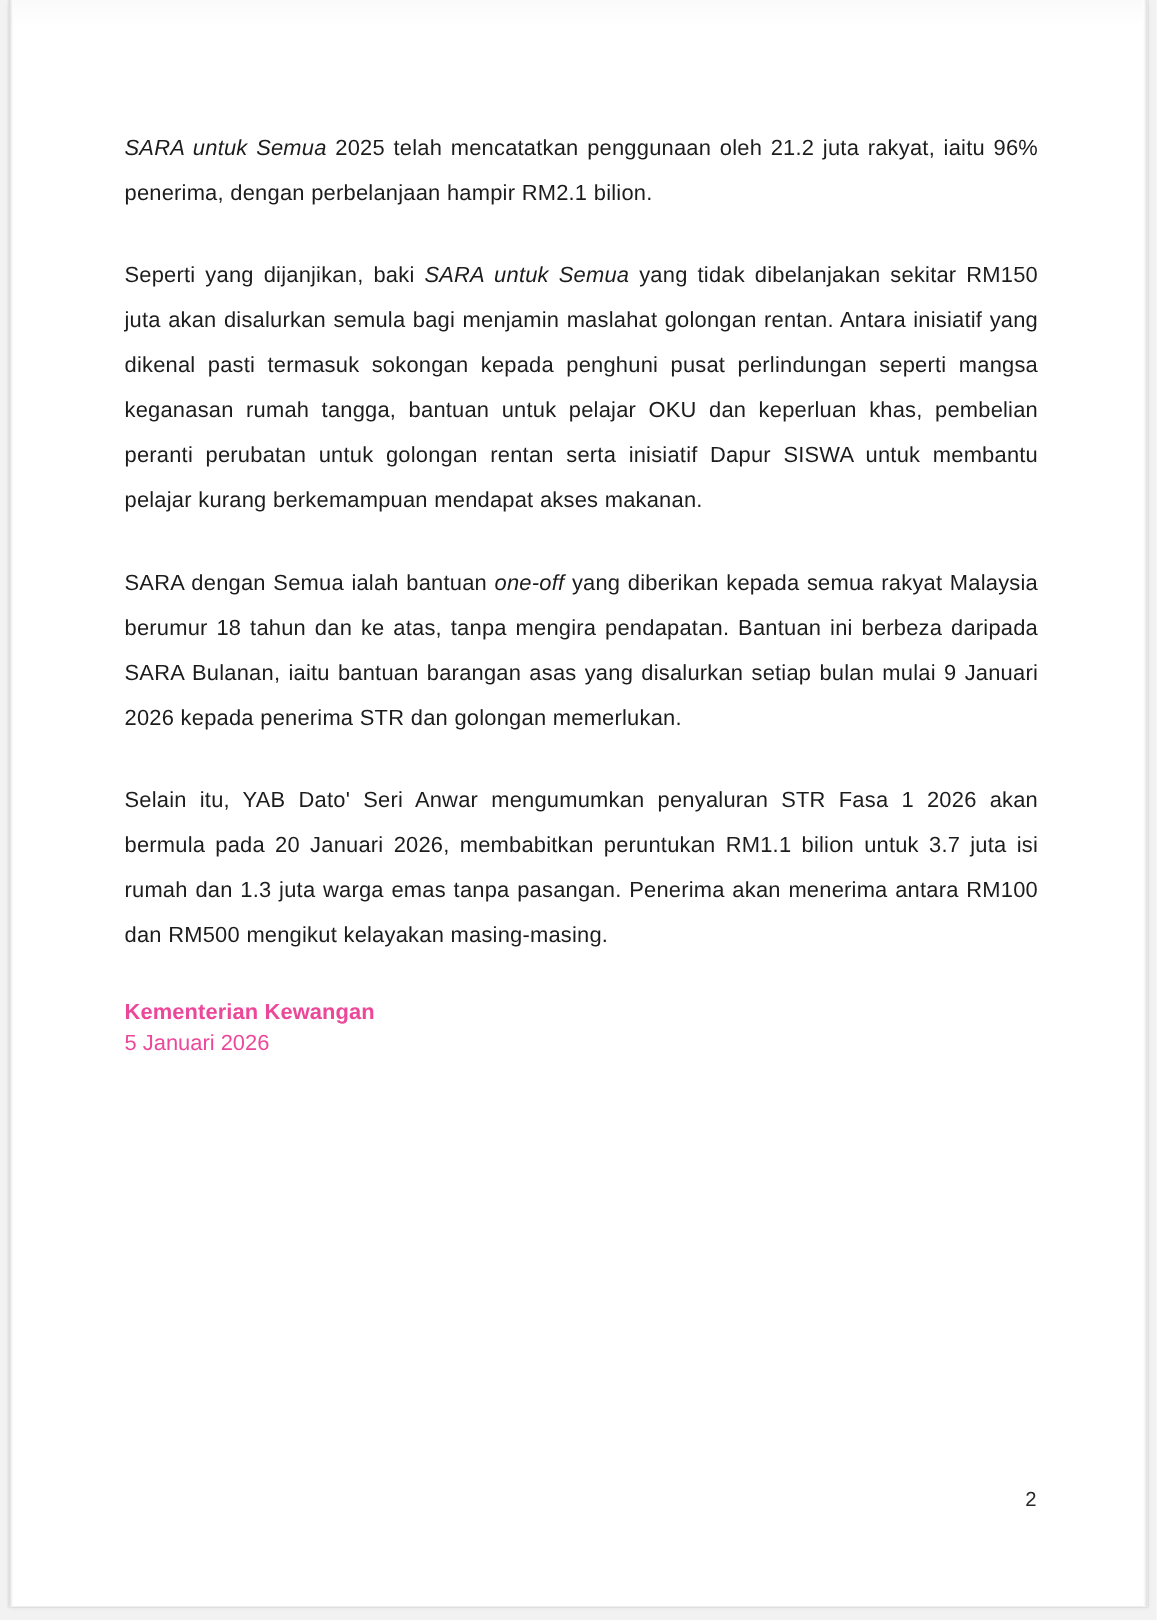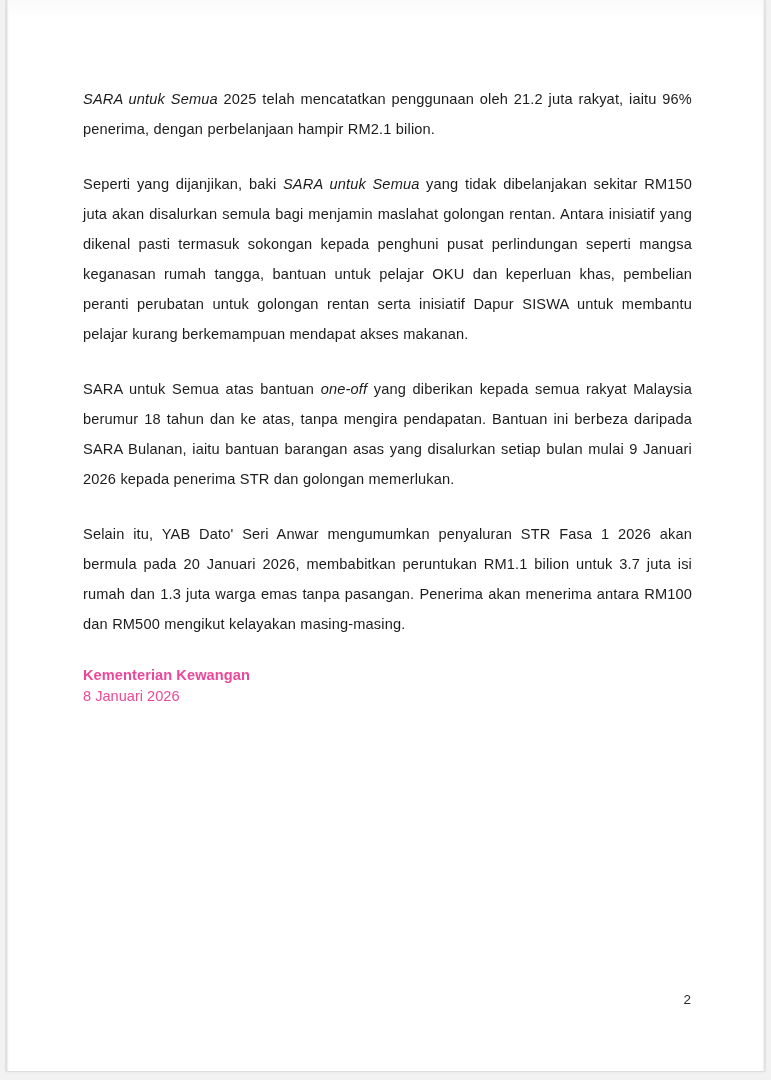--- a/index.html
+++ b/index.html
@@ -129,30 +129,30 @@
 
       <p class="para">
         <em>SARA untuk Semua</em><span> 2025 telah mencatatkan penggunaan oleh 21.2 juta rakyat, iaitu 96% penerima, dengan perbelanjaan hampir RM2.1 bilion.</span>
       </p>
 
       <p class="para">
         <span>Seperti yang dijanjikan, baki </span><em>SARA untuk Semua</em><span> yang tidak dibelanjakan sekitar RM150 juta akan disalurkan semula bagi menjamin maslahat golongan rentan. Antara inisiatif yang dikenal pasti termasuk sokongan kepada penghuni pusat perlindungan seperti mangsa keganasan rumah tangga, bantuan untuk pelajar OKU dan keperluan khas, pembelian peranti perubatan untuk golongan rentan serta inisiatif Dapur SISWA untuk membantu pelajar kurang berkemampuan mendapat akses makanan.</span>
       </p>
 
       <p class="para">
-        <span>SARA untuk Semua atas bantuan </span><em>one-off</em><span> yang diberikan kepada semua rakyat Malaysia berumur 18 tahun dan ke atas, tanpa mengira pendapatan. Bantuan ini berbeza daripada SARA Bulanan, iaitu bantuan barangan asas yang disalurkan setiap bulan mulai 9 Januari 2026 kepada penerima STR dan golongan memerlukan.</span>
+        <span>SARA dengan Semua ialah bantuan </span><em>one-off</em><span> yang diberikan kepada semua rakyat Malaysia berumur 18 tahun dan ke atas, tanpa mengira pendapatan. Bantuan ini berbeza daripada SARA Bulanan, iaitu bantuan barangan asas yang disalurkan setiap bulan mulai 9 Januari 2026 kepada penerima STR dan golongan memerlukan.</span>
       </p>
 
       <p class="para pre-sign">
         <span>Selain itu, YAB Dato' Seri Anwar mengumumkan penyaluran STR Fasa 1 2026 akan bermula pada 20 Januari 2026, membabitkan peruntukan RM1.1 bilion untuk 3.7 juta isi rumah dan 1.3 juta warga emas tanpa pasangan. Penerima akan menerima antara RM100 dan RM500 mengikut kelayakan masing-masing.</span>
       </p>
 
       <div class="signature">
         <div class="sig-org">Kementerian Kewangan</div>
-        <div class="sig-line">8 Januari 2026</div>
+        <div class="sig-line">5 Januari 2026</div>
       </div>
 
     </div>
 
     <div class="page-number">2</div>
 
   </div>
 </div>
 
 </body></html>

